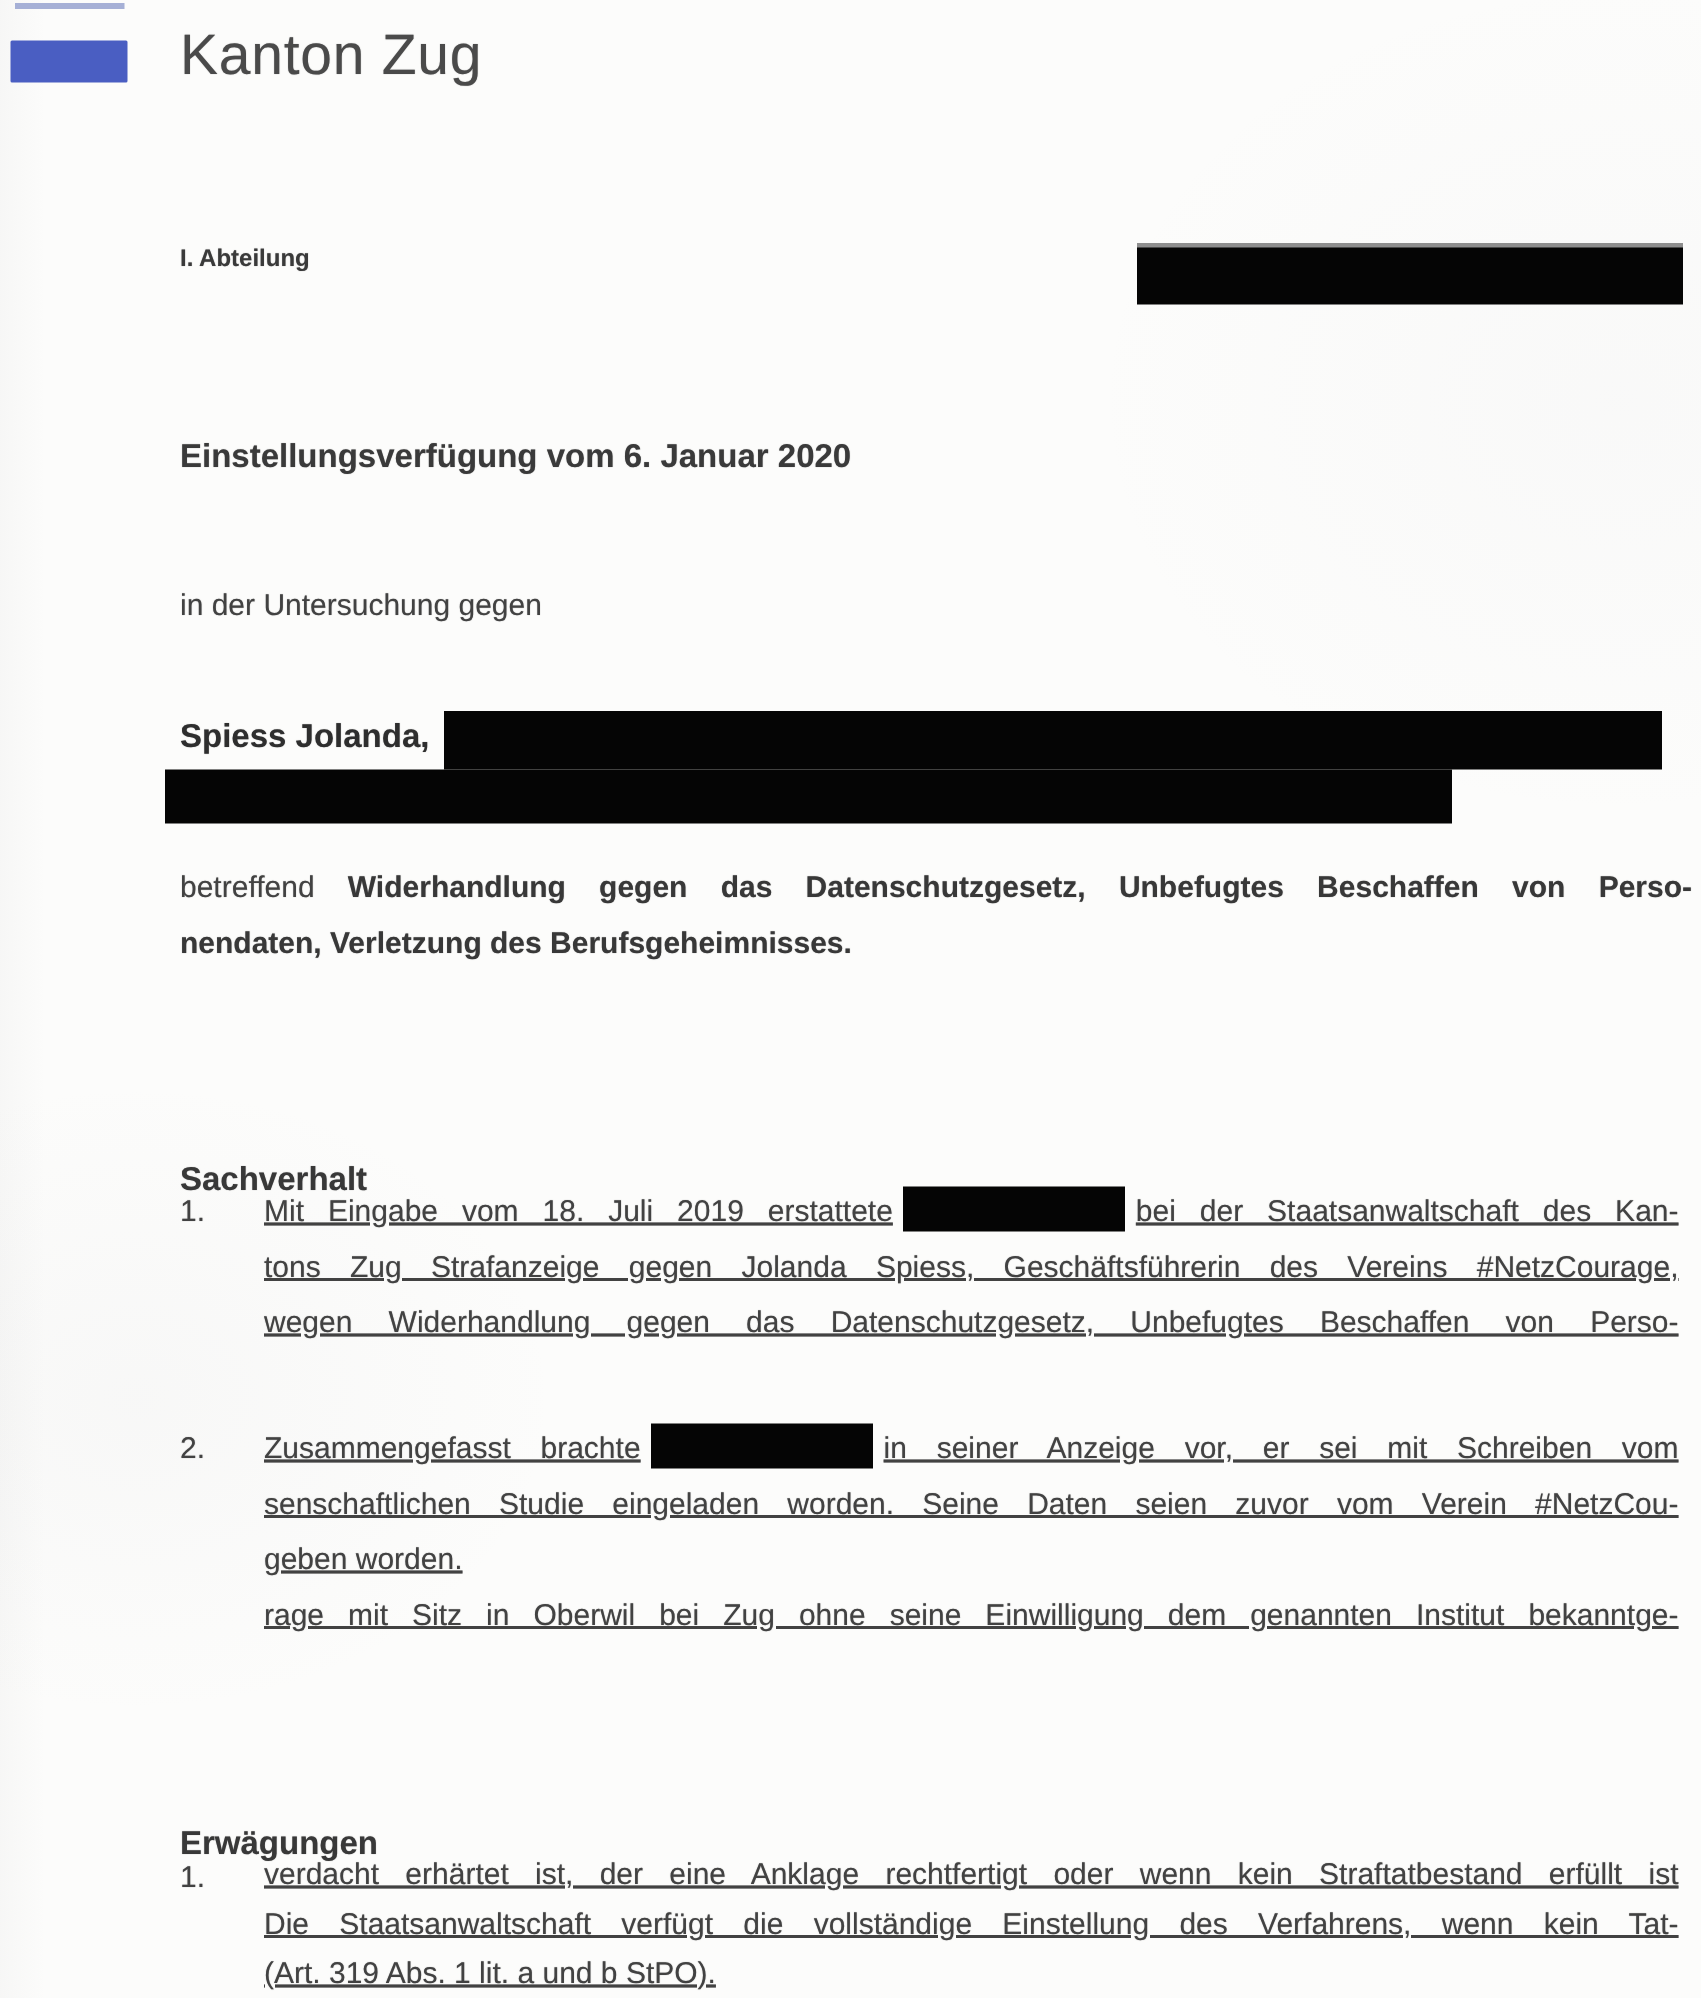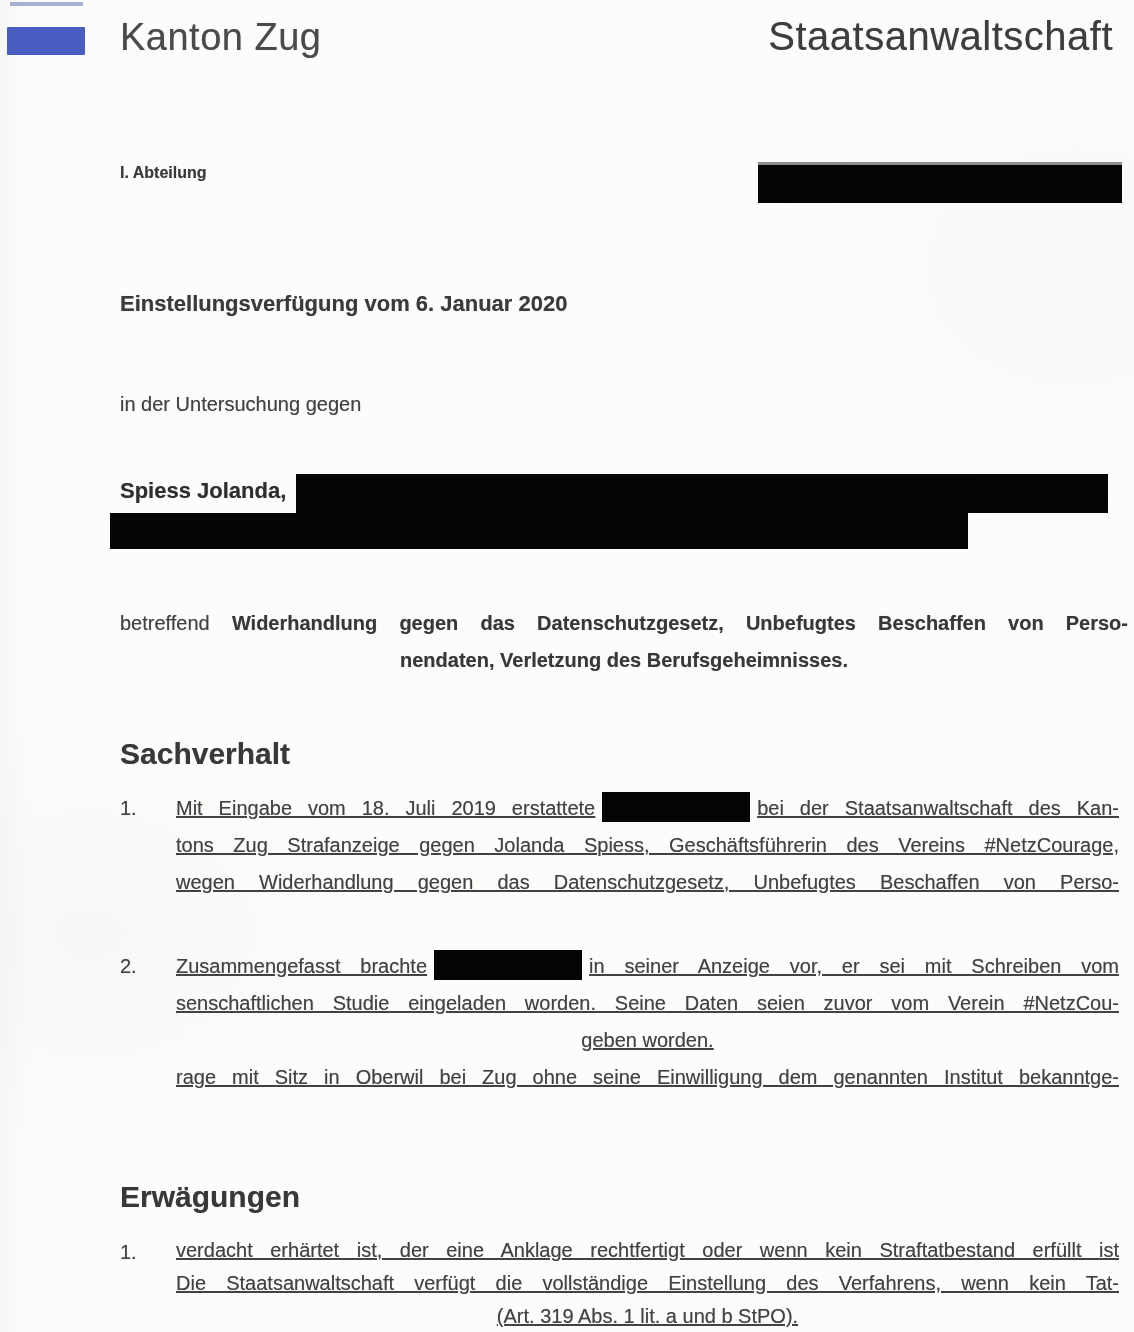--- a/index.html
+++ b/index.html
@@ -29,51 +29,50 @@
   .bar-a{left:758px;top:162px;width:364px;height:41px;border-top:3px solid #8e8e8e;box-sizing:border-box;}
   .bar-b1{left:296px;top:474px;width:812px;height:39px;}
   .bar-b2{left:110px;top:513px;width:858px;height:36px;}
 
   
   .dept{position:absolute;left:120px;top:164px;font-size:16px;font-weight:bold;color:#3a3a3a;}
   .title{position:absolute;left:120px;top:291px;font-size:22px;font-weight:bold;color:#3a3a3a;}
   .intro{position:absolute;left:120px;top:393px;font-size:20px;}
   .accused{position:absolute;left:120px;top:478px;font-size:22px;font-weight:bold;color:#2e2e2e;}
 
-  .subject{position:absolute;left:120px;top:605px;width:1008px;font-size:20px;line-height:37px;}
-  .heading{position:absolute;left:120px;font-size:30px;font-weight:bold;color:#383838;}
+  .subject{position:absolute;left:120px;top:574px;width:1008px;font-size:20px;line-height:37px;}
+  .heading{position:absolute;left:120px;font-size:22px;font-weight:bold;color:#383838;margin-top:36px;}
   .h-sach{top:737px;}
   .h-erw{top:1180px;}
 
   .item{position:absolute;left:120px;width:1008px;font-size:20px;line-height:37px;}
   .item-1{top:790px;}
   .item-2{top:948px;}
   .item-3{top:1234px;}
   .item-3 .line{line-height:33px;}
   .num{position:absolute;left:0;top:0;width:60px;}
   .lines{margin-left:56px;width:943px;text-decoration:underline;}
 
-  .line{text-align:center;}
+  .line{text-align:left;}
   .line.just{text-align:justify;text-align-last:justify;}
 
   .seg-bold{font-weight:bold;color:#383838;}
   .seg-redact{
     display:inline-block;width:148px;height:30px;background:#050505;
     vertical-align:-7px;margin:0 7px;text-shadow:none;
   }
 </style>
 </head>
 <body>
 
 <div class="page">
 
   <div class="flag-stripe"></div>
   <div class="flag-bar"></div>
   <div class="canton">Kanton Zug</div>
-  <div class="office">Staatsanwaltschaft</div>
 
   <div class="dept">I. Abteilung</div>
   <div class="bar bar-a"></div>
 
   <div class="title">Einstellungsverfügung vom 6. Januar 2020</div>
   <div class="intro">in der Untersuchung gegen</div>
 
   <div class="accused">Spiess Jolanda,</div>
   <div class="bar bar-b1"></div>
   <div class="bar bar-b2"></div>

